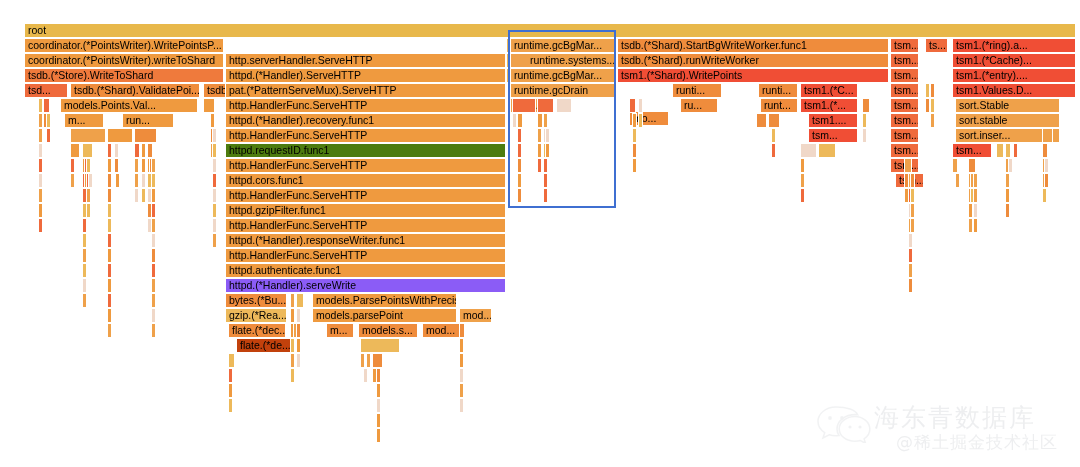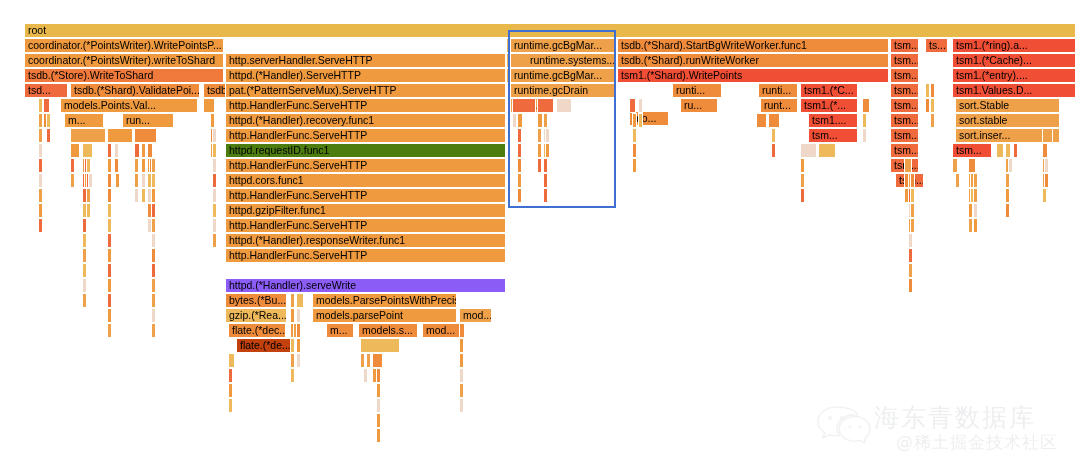--- a/index.html
+++ b/index.html
@@ -244,20 +244,23 @@
       <span>httpd.gzipFilter.func1</span>
     </div>
     <div class="frame" style="left: 225px; top: 218px; width: 281px; height: 15px; background: rgb(239, 154, 63);">
       <span>http.HandlerFunc.ServeHTTP</span>
     </div>
     <div class="frame" style="left: 225px; top: 233px; width: 281px; height: 15px; background: rgb(239, 154, 63);">
       <span>httpd.(*Handler).responseWriter.func1</span>
     </div>
     <div class="frame" style="left: 225px; top: 248px; width: 281px; height: 15px; background: rgb(239, 154, 63);">
       <span>http.HandlerFunc.ServeHTTP</span>
+    </div>
+    <div class="frame" style="left: 225px; top: 263px; width: 281px; height: 15px; background: rgb(239, 154, 63);">
+      <span>httpd.authenticate.func1</span>
     </div>
     <div class="frame" style="left: 225px; top: 278px; width: 281px; height: 15px; background: #8b5cf6;">
       <span>httpd.(*Handler).serveWrite</span>
     </div>
     <div class="frame" style="left: 225px; top: 293px; width: 62px; height: 15px; background: rgb(239, 140, 60);">
       <span>bytes.(*Bu...</span>
     </div>
     <div class="frame" style="left: 312px; top: 293px; width: 145px; height: 15px; background: rgb(239, 154, 63);">
       <span>models.ParsePointsWithPrecision</span>
     </div>

